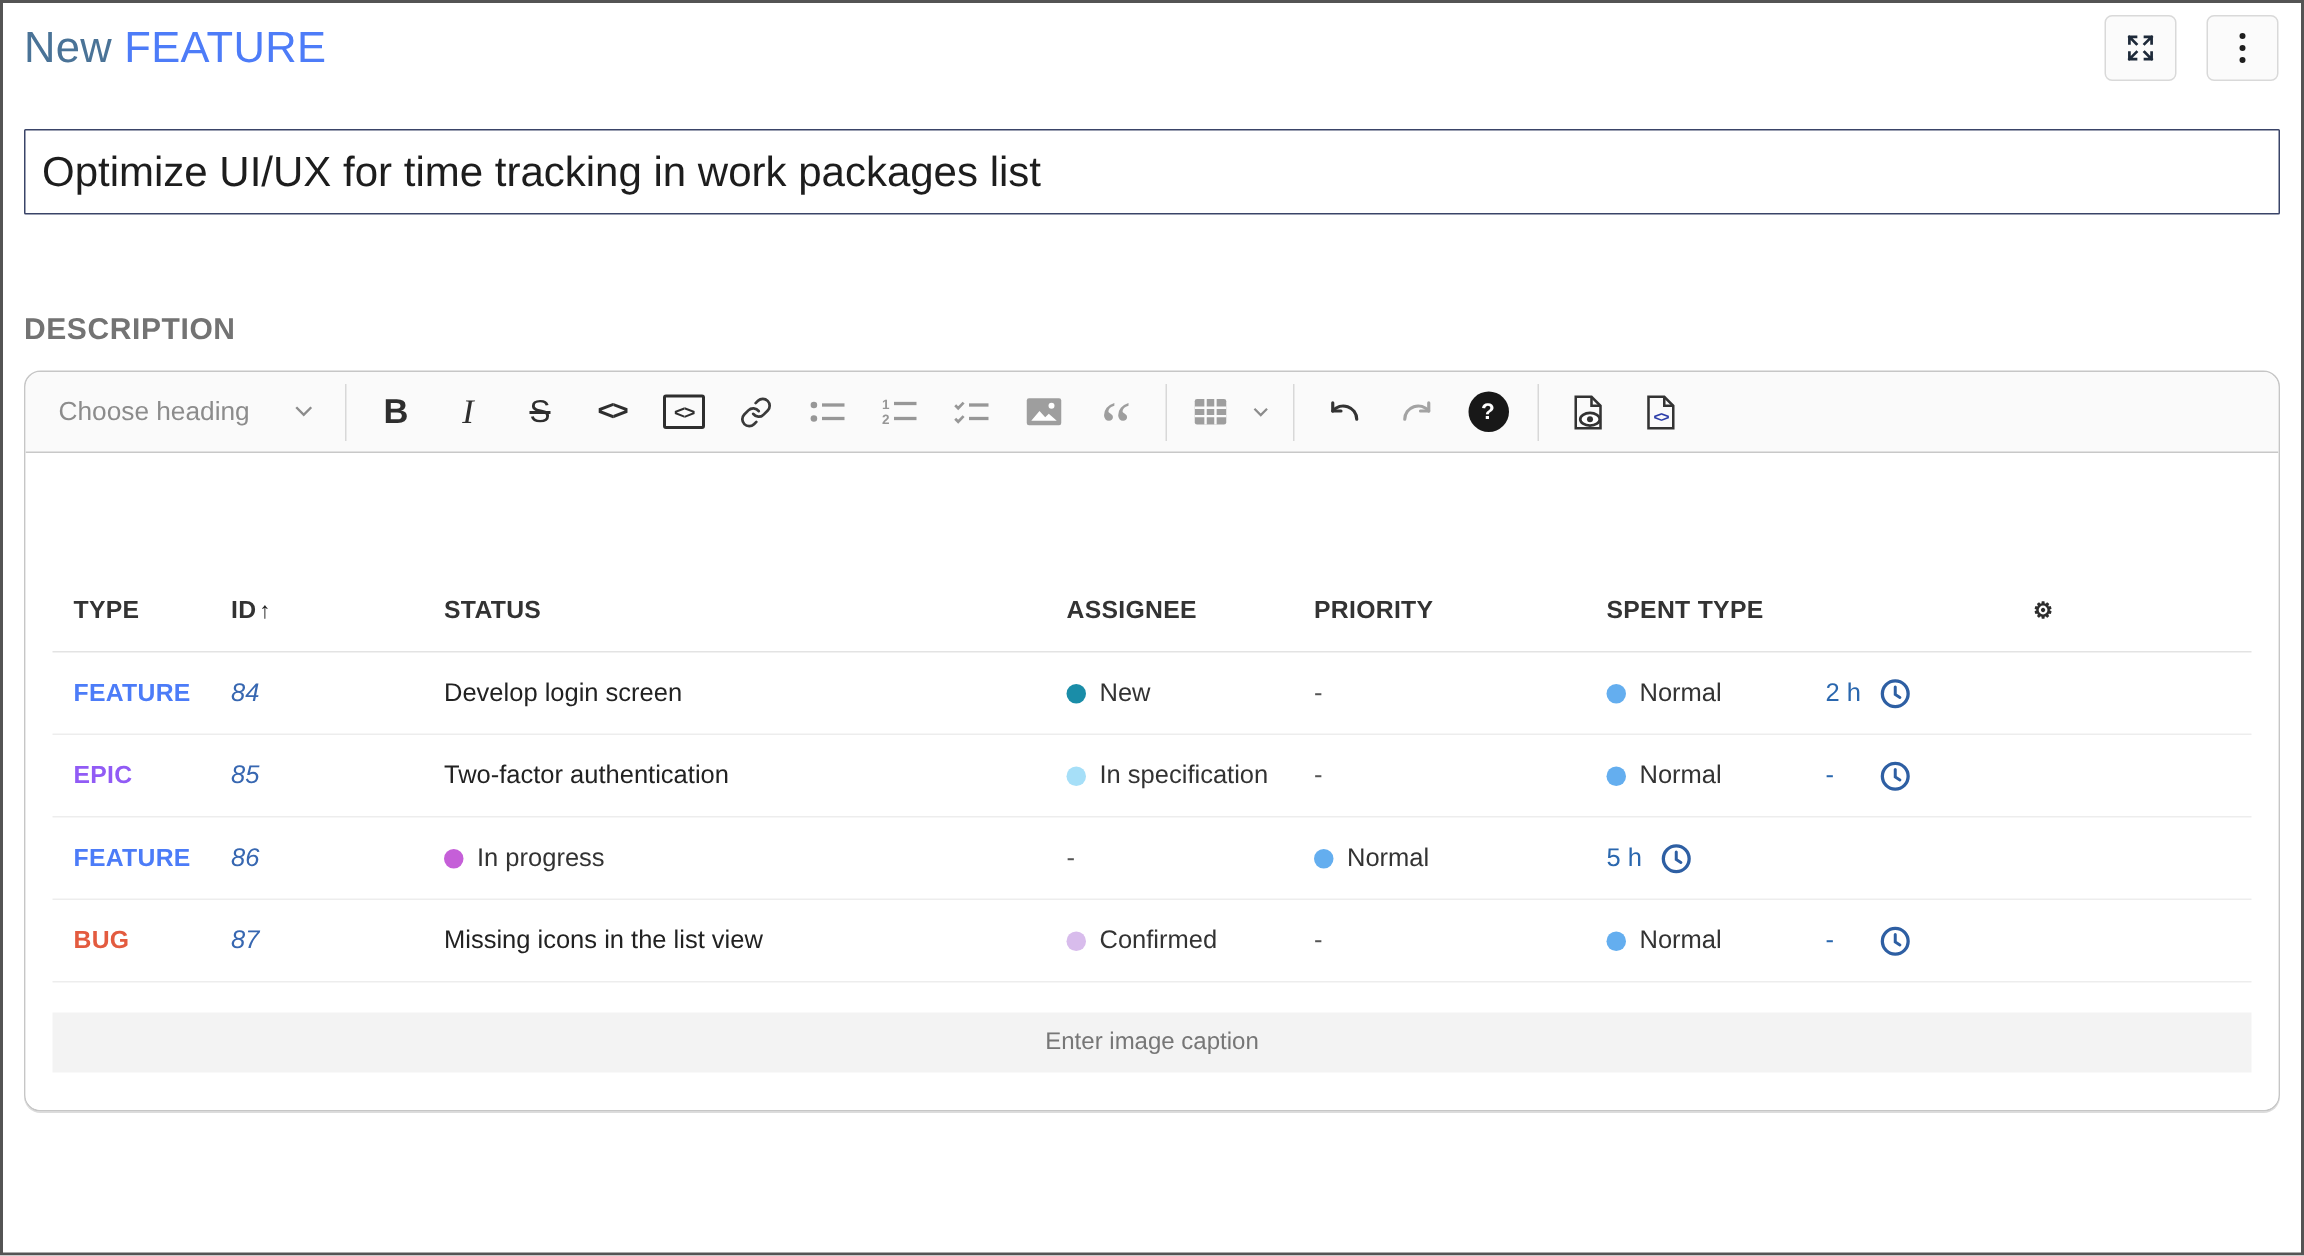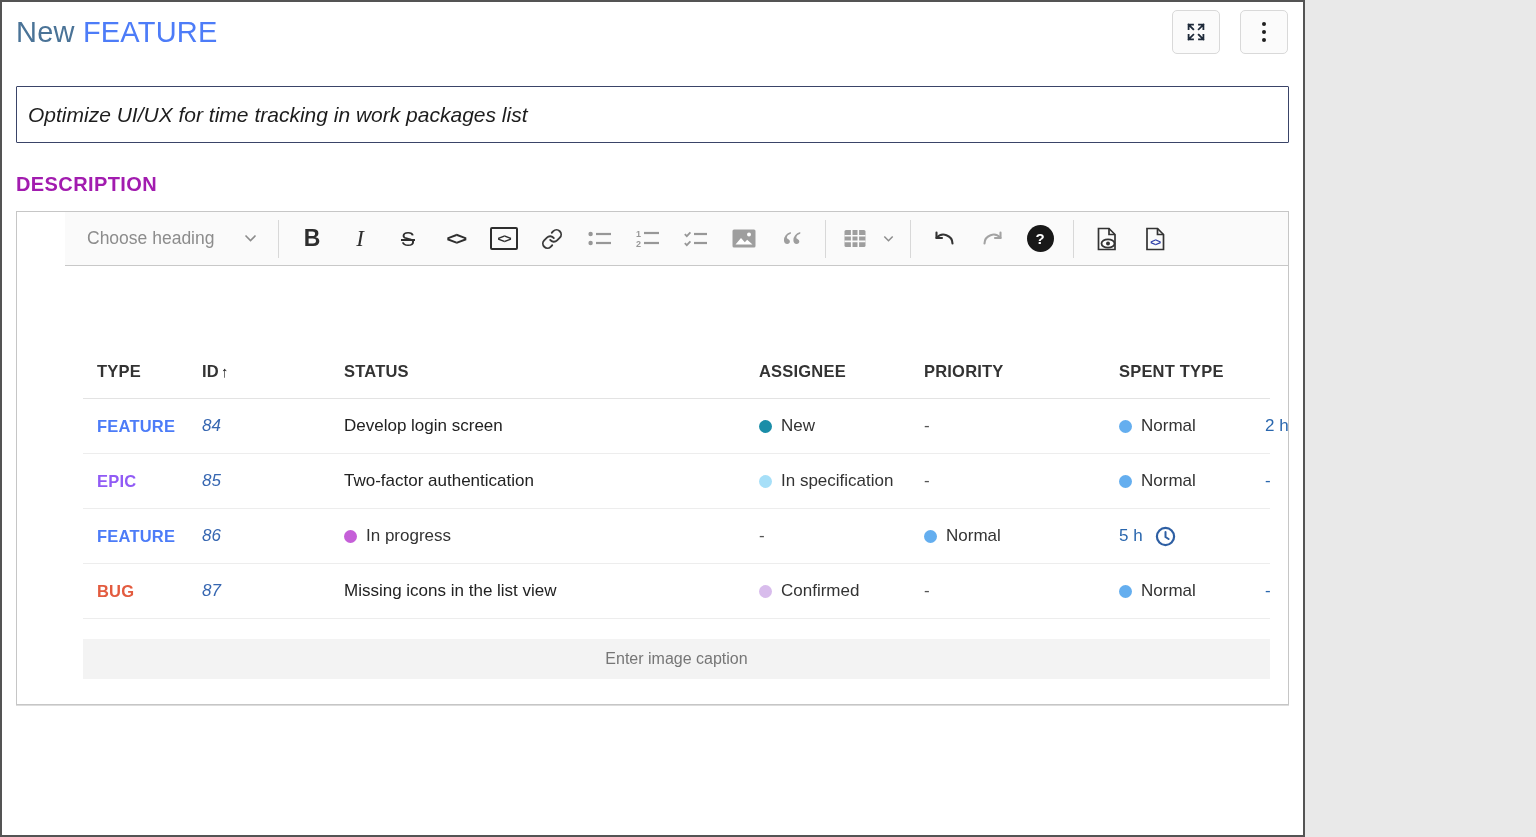--- a/index.html
+++ b/index.html
@@ -1,42 +1,42 @@
 <!DOCTYPE html>
 <html><head>
 <meta charset="utf-8">
 <style>
   * { box-sizing: border-box; }
   html,body { margin:0; padding:0; background:#e9e9e9; }
   body { font-family:"Liberation Sans", sans-serif; }
   .page {
-    width:1305px; height:837px; background:#fff;
+    width:1536px; height:837px; background:#fff;
     border:2px solid #545454; padding:0 14px; overflow:hidden;
   }
   
   .top { display:flex; justify-content:space-between; align-items:center; margin-top:6px; height:48px; }
   .title { font-size:29px; letter-spacing:0.2px; }
   .title .prefix { color:#4A7397; }
   .title .type { color:#4D7CF8; }
   .btn-group { display:flex; gap:20px; margin-right:1px; }
   .icon-btn {
     width:48px; height:44px; border:1px solid #d9d9d9; border-radius:5px;
     background:#fbfbfb; display:flex; align-items:center; justify-content:center; cursor:pointer;
   }
   .kebab { display:flex; flex-direction:column; gap:3.5px; }
   .kebab i { width:4.5px; height:4.5px; border-radius:50%; background:#1f1f1f; }
   
   .subject-input {
     display:block; margin-top:30px; width:100%; height:57px;
     border:1.5px solid #3A4468; border-radius:1px; background:#fff;
-    font-family:inherit; font-size:21px; color:#1d1d1d; padding:0 11px; outline:none;font-style:italic;
+    font-family:inherit; font-size:28px; color:#1d1d1d; padding:0 11px; outline:none;
   }
   
-  .desc-label { margin-top:30px; font-size:20px; font-weight:700; color:#a21caf; letter-spacing:0.4px; }
-  .editor { margin-top:15px; border:1px solid #c6c6c6; border-radius:0; overflow:hidden; box-shadow:0 1px 0 #dcdcdc;padding-left:48px; }
+  .desc-label { margin-top:66px; font-size:20px; font-weight:700; color:#737373; letter-spacing:0.4px; }
+  .editor { margin-top:15px; border:1px solid #c6c6c6; border-radius:11px; overflow:hidden; box-shadow:0 1px 0 #dcdcdc; }
   .toolbar {
     height:54px; background:#fafafa; border-bottom:1px solid #c8c8c8;
     display:flex; align-items:center; padding:0 14px;
   }
   .tb-btn { height:40px; min-width:48px; display:flex; align-items:center; justify-content:center; color:#2e2e2e; cursor:pointer; }
   .tb-sep { width:1px; height:38px; background:#d8d8d8; margin:0 9px; flex:none; }
   .heading-dd { width:190px; min-width:190px; justify-content:space-between; padding:0 12px 0 8px; color:#8c8c8c; font-size:17.5px; }
   .g-bold   { font-weight:700; font-size:23px; }
   .g-italic { font-family:"Liberation Serif", serif; font-style:italic; font-size:23px; }
   .g-strike { font-size:21px; text-decoration:line-through; }

